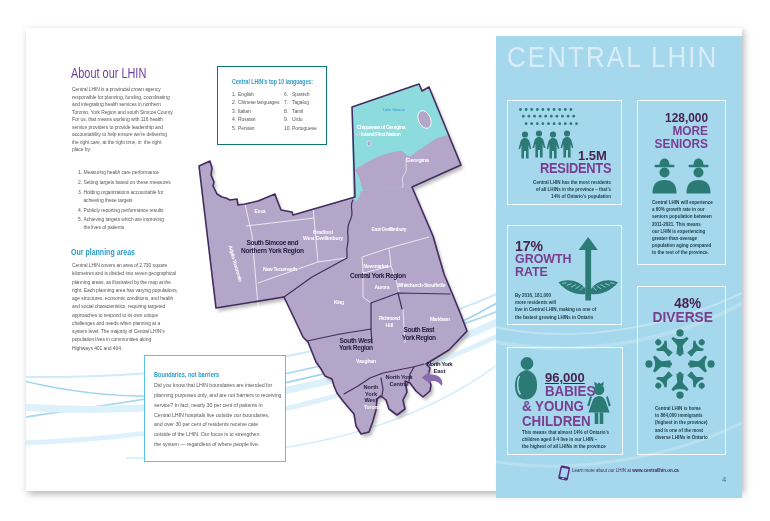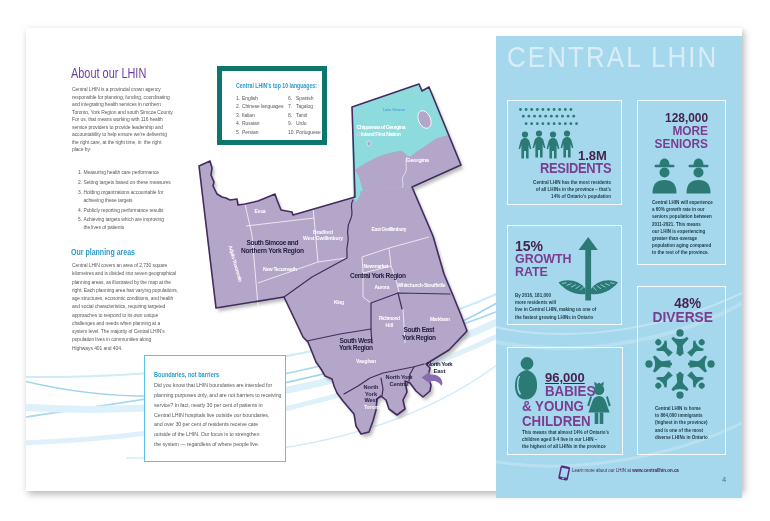--- a/index.html
+++ b/index.html
@@ -12,21 +12,21 @@
   
   #h1{left:45px;top:37px;font-size:14px;color:#6b3f9e;font-weight:400;transform:scaleX(.78);transform-origin:0 0;white-space:nowrap;}
   .body-txt{font-size:6.05px;line-height:7.55px;color:#58595b;letter-spacing:-.1px;}
   #intro{left:45.5px;top:58px;}
   #lst{left:52.4px;top:141px;}
   .li{margin:0 0 2.45px 0;padding-left:6.6px;text-indent:-6.6px;}
   .n{display:inline-block;width:6.6px;text-indent:0;}
   #plan-h{left:45px;top:219px;font-size:9px;font-weight:700;color:#2e9bc8;transform:scaleX(.78);transform-origin:0 0;white-space:nowrap;}
   #plan{left:45.5px;top:233px;line-height:8.25px;}
   
-  #langbox{left:191px;top:37.5px;width:110px;height:79px;border:5px solid #0f766e;background:#fff;}
+  #langbox{left:191px;top:37.5px;width:110px;height:79px;border:1px solid #0f766e;background:#fff;}
   #langbox .lt{position:absolute;left:14px;top:10px;font-size:7.4px;font-weight:700;color:#2e9bc8;transform:scaleX(.7);transform-origin:0 0;white-space:nowrap;}
   .lang{position:absolute;font-size:6.1px;color:#58595b;line-height:8.62px;letter-spacing:-.1px;transform:scaleX(.82);transform-origin:0 0;}
   
   #bbox{left:118px;top:327px;width:142px;height:107px;border:1px solid #5bc2e7;background:#fff;}
   #bbox .bh{position:absolute;left:8.5px;top:15px;font-size:7px;font-weight:700;color:#2e9bc8;transform:scaleX(.8);transform-origin:0 0;white-space:nowrap;}
   #bbox .bt{position:absolute;left:8.5px;top:25px;font-size:6.05px;line-height:9.85px;color:#58595b;letter-spacing:-.1px;}
   
   #side{left:470px;top:8px;width:246px;height:462px;background:#a5d8ec;overflow:hidden;}
   #side .title{position:absolute;left:11px;top:4px;margin:0;font-size:30px;font-weight:400;
       color:#d8edf7;letter-spacing:2.4px;transform:scaleX(.865);transform-origin:0 0;white-space:nowrap;}
@@ -319,29 +319,29 @@
           <circle cx="9" cy="0" r="1.7"></circle>
       </g>
 
       <g transform="rotate(12 68 437)">
         <rect x="63.3" y="430" width="9.8" height="14" rx="1.8" fill="#5b2a84"></rect>
         <rect x="64.8" y="432.2" width="6.8" height="9" fill="#a5d8ec"></rect>
         <circle cx="68.2" cy="442.4" r="0.9" fill="#a5d8ec"></circle>
       </g>
     </svg>
 
-    <div class="abs num" style="left:82px;top:112px;font-size:13px;">1.8M</div>
+    <div class="abs num" style="left:82px;top:112px;font-size:13px;">1.5M</div>
     <div class="abs wrd" style="left:44px;top:124px;font-size:14px;letter-spacing:-.3px;transform:scaleX(.92);transform-origin:0 0;">RESIDENTS</div>
     <div class="abs sm smR" style="left:0px;top:143px;width:115px;">Central LHIN has the most residents<br>of all LHINs in the province – that’s<br>14% of Ontario’s population</div>
 
     <div class="abs num bigR" style="left:97px;top:75.5px;width:115px;font-size:12.5px;line-height:13px;">128,000</div>
     <div class="abs wrd bigR" style="left:97px;top:88.5px;width:115px;font-size:12.5px;line-height:13px;">MORE<br>SENIORS</div>
     <div class="abs sm smL" style="left:156px;top:163px;">Central LHIN will experience<br>a 60% growth rate in our<br>seniors population between<br>2011-2021. This means<br>our LHIN is experiencing<br>greater-than-average<br>population aging compared<br>to the rest of the province.</div>
 
-    <div class="abs num" style="left:19px;top:202px;font-size:14px;">15%</div>
+    <div class="abs num" style="left:19px;top:202px;font-size:14px;">17%</div>
     <div class="abs wrd" style="left:19px;top:217px;font-size:13.5px;line-height:12.7px;transform:scaleX(.92);transform-origin:0 0;">GROWTH<br>RATE</div>
     <div class="abs sm smL" style="left:19px;top:256px;">By 2016, 181,000<br>more residents will<br>live in Central LHIN, making us one of<br>the fastest growing LHINs in Ontario</div>
 
     <div class="abs num" style="left:49px;top:334px;font-size:13px;text-decoration:underline;">96,000</div>
     <div class="abs wrd" style="left:49px;top:347px;font-size:14px;transform:scaleX(.95);transform-origin:0 0;">BABIES</div>
     <div class="abs wrd" style="left:26px;top:362px;font-size:14px;transform:scaleX(.95);transform-origin:0 0;">&amp; YOUNG</div>
     <div class="abs wrd" style="left:26px;top:377px;font-size:14px;transform:scaleX(.95);transform-origin:0 0;">CHILDREN</div>
     <div class="abs sm smL" style="left:26px;top:393px;">This means that almost 14% of Ontario’s<br>children aged 0-4 live in our LHIN –<br>the highest of all LHINs in the province</div>
 
     <div class="abs num bigR" style="left:90px;top:259px;width:115px;font-size:14px;">48%</div>

